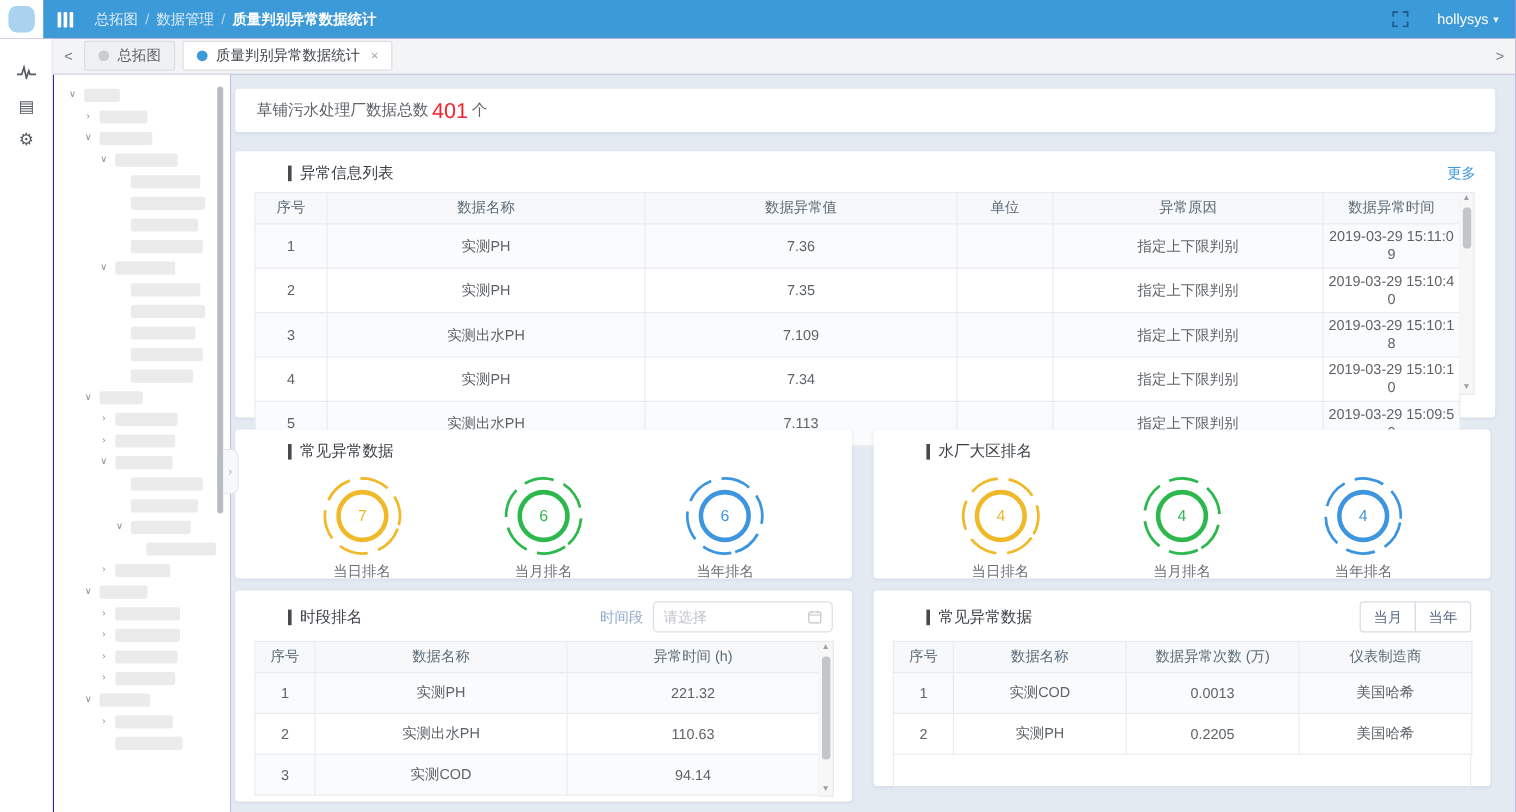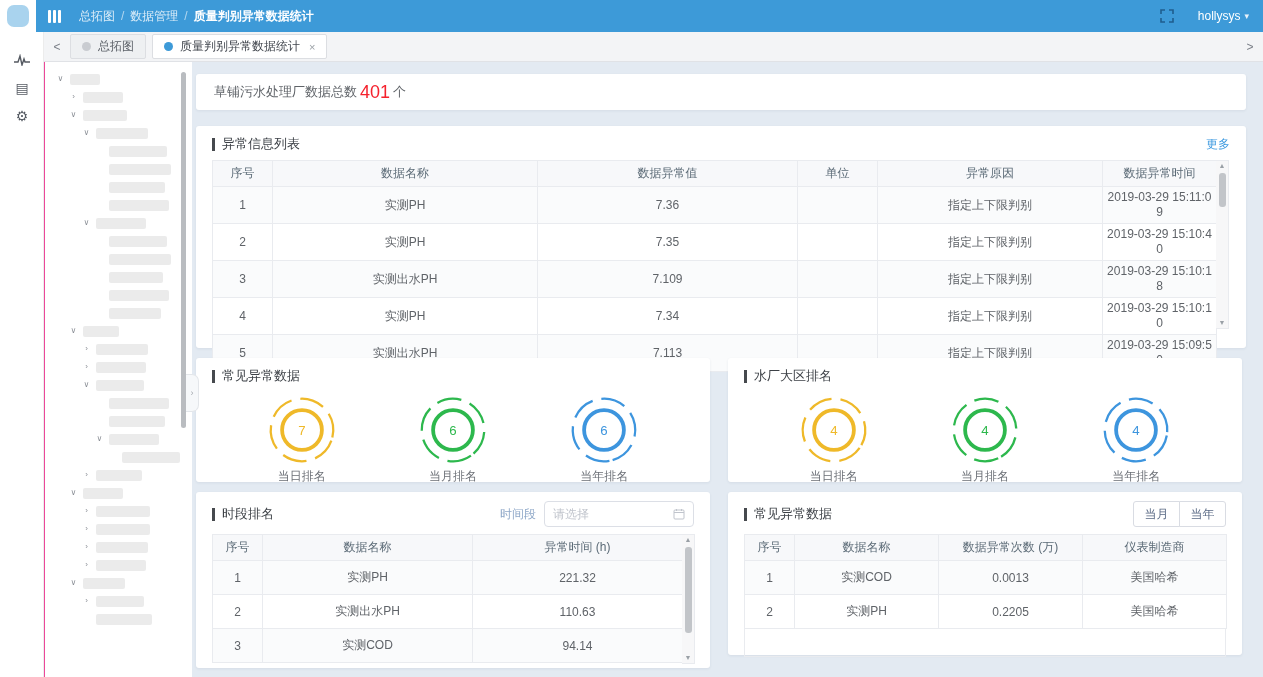--- a/index.html
+++ b/index.html
@@ -1,18 +1,18 @@
 <!DOCTYPE html>
 <html><head>
 <meta charset="utf-8">
 <style>
   * { margin:0; padding:0; box-sizing:border-box; }
   html,body { width:1263px; height:677px; }
   body { font-family:"Liberation Sans","DejaVu Sans",sans-serif; font-size:12px; color:#606266; background:#e3eaf2; overflow:hidden; }
-  .screen { position:relative; width:1263px; height:677px; background:#ec4899; }
+  .screen { position:relative; width:1263px; height:677px; background:#4c1d95; }
 
   
   .header { position:absolute; left:0; top:0; width:100%; height:32px; background:#3d9ad8; display:flex; align-items:center; }
   .logo-box { width:36px; height:32px; background:#fff; display:flex; align-items:center; justify-content:center; flex:0 0 36px; }
   .logo-blob { width:22px; height:22px; border-radius:7px; background:#a9d3ee; }
   .hamburger { margin-left:12px; display:inline-flex; gap:2px; cursor:pointer; }
   .hamburger i { display:block; width:3px; height:13px; background:#fff; border-radius:1px; }
   .breadcrumb { margin-left:18px; color:rgba(255,255,255,.82); display:flex; gap:6px; align-items:center; }
   .breadcrumb .sep { color:rgba(255,255,255,.6); }
   .breadcrumb .last { color:#fff; font-weight:bold; }
@@ -50,21 +50,21 @@
   .card { position:absolute; background:#fff; border-radius:3px; box-shadow:0 1px 3px rgba(30,60,90,.07); }
   .card-summary { left:4px; top:12px; width:1050px; height:36px; display:flex; align-items:center; padding-left:18px; }
   .summary-text { color:#5f6368; font-size:13px; }
   .summary-count { color:#f5222d; font-size:18px; margin:0 3px; }
   .card-list { left:4px; top:64px; width:1050px; height:222px; }
   .card-rank-left { left:4px; top:296px; width:514px; height:124px; }
   .card-rank-right { left:536px; top:296px; width:514px; height:124px; }
   .card-bottom-left { left:4px; top:430px; width:514px; height:176px; }
   .card-bottom-right { left:536px; top:430px; width:514px; height:163px; }
 
-  .card-head { display:flex; align-items:center; padding:9px 16px 7px 16px; }
+  .card-head { display:flex; align-items:center; padding:9px 16px 7px 16px;margin-left:28px; }
   .sec-title { display:flex; align-items:center; gap:7px; color:#3c4046; font-size:13px; }
   .sec-bar { width:3px; height:13px; background:#46494e; }
   .more-link { margin-left:auto; color:#3f9be0; cursor:pointer; }
 
   
   .tbl-wrap { position:relative; margin:0 16px; }
   table { border-collapse:collapse; width:100%; table-layout:fixed; }
   th,td { border:1px solid #e9ebef; text-align:center; font-weight:400; color:#5f6368; font-size:12px; padding:3px 6px; }
   th { background:#f7f8fa; color:#5c6b77; height:26px; }
   tbody tr:nth-child(odd) td { background:#fafbfc; }

